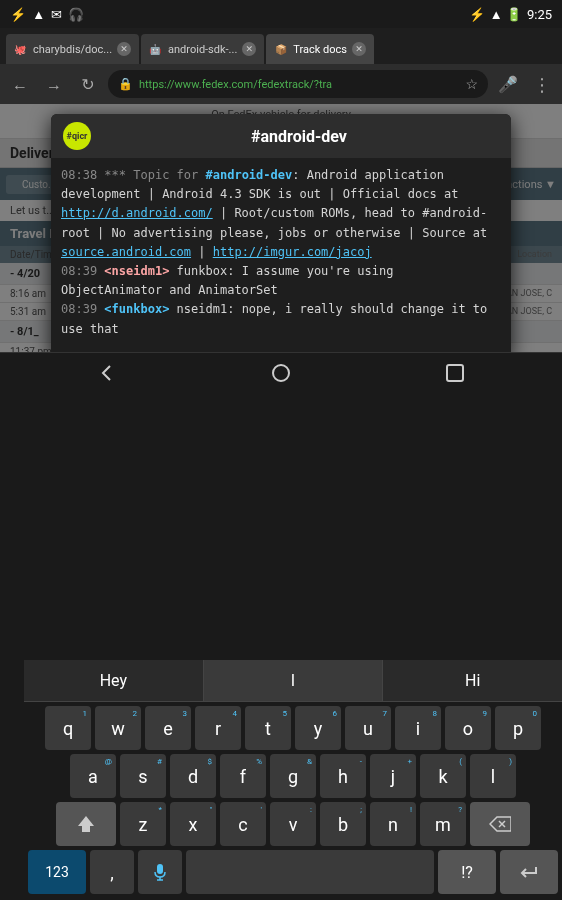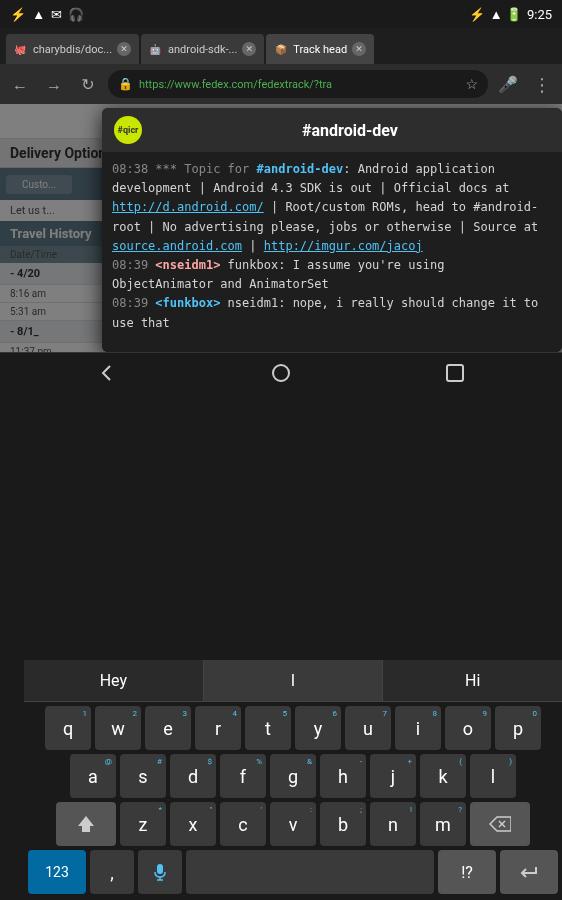--- a/index.html
+++ b/index.html
@@ -198,22 +198,22 @@
     
     .modal-overlay {
       position: absolute;
       top: 0;
       left: 0;
       right: 0;
       bottom: 0;
       background: rgba(0,0,0,0.5);
       display: flex;
       align-items: flex-start;
-      justify-content: flex-end;
-      padding-top: 4px;
+      justify-content: center;
+      padding-top: 10px;
       z-index: 100;
     }
     .irc-modal {
       width: 460px;
       background: #1e1e1e;
       border-radius: 6px;
       overflow: hidden;
       box-shadow: 0 4px 20px rgba(0,0,0,0.8);
     }
     .irc-title-bar {
@@ -326,21 +326,21 @@
       background: #555;
       min-width: 52px;
       max-width: 60px;
     }
     .key-space {
       min-width: 200px;
       max-width: 260px;
       background: #3a3a3a;
     }
     .key-123 {
-      background: #0369a1;
+      background: #0c4a6e;
       min-width: 52px;
       max-width: 58px;
       font-size: 14px;
     }
     .key-comma {
       min-width: 36px;
       max-width: 44px;
     }
     .key-enter {
       background: #555;
@@ -401,21 +401,21 @@
     <span>charybdis/doc...</span>
     <div class="tab-close">✕</div>
   </div>
   <div class="tab">
     <span class="tab-favicon">🤖</span>
     <span>android-sdk-...</span>
     <div class="tab-close">✕</div>
   </div>
   <div class="tab active">
     <span class="tab-favicon">📦</span>
-    <span>Track head</span>
+    <span>Track docs</span>
     <div class="tab-close">✕</div>
   </div>
 </div>
 
 <div class="address-bar">
   <div class="nav-btn">←</div>
   <div class="nav-btn">→</div>
   <div class="nav-btn">↻</div>
   <div class="url-bar">
     <span style="color:#4CAF50;font-size:12px;">🔒</span>

